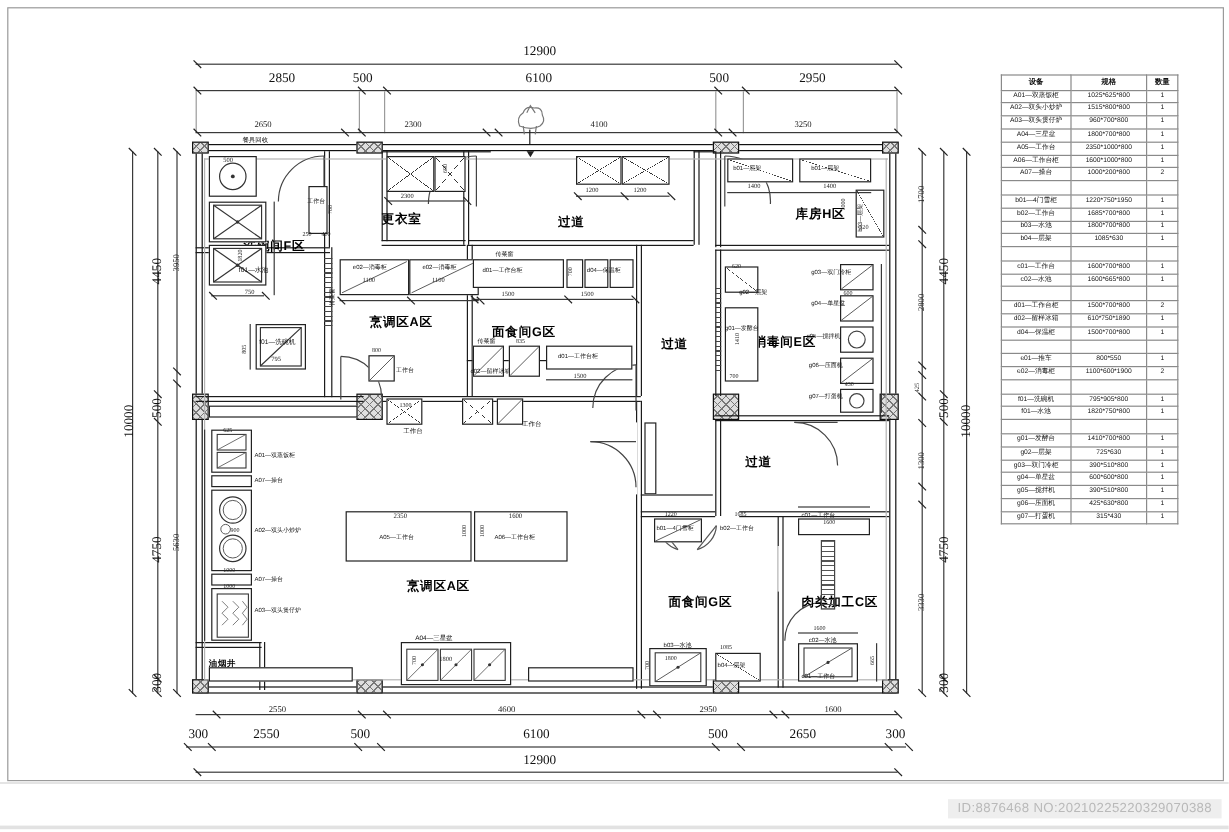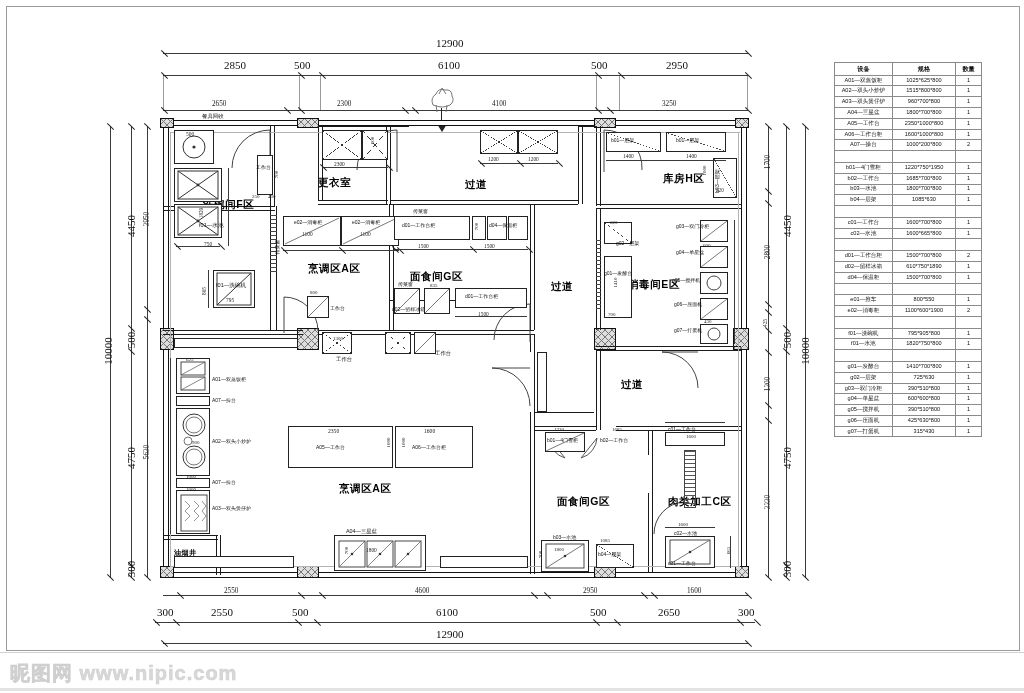--- a/index.html
+++ b/index.html
@@ -899,15 +899,15 @@
           <tr>
             <td class="c1">g07—打蛋机</td>
             <td class="c2">315*430</td>
             <td class="c3">1</td>
           </tr>
         </tbody>
     </table>
   </div>
 
   <div class="footer"></div>
-  <div class="wm">昵图网 www.nipic.com</div>
+  <div class="idtag">ID:8876468 NO:20210225220329070388</div>
   <div class="footrule"></div>
 </div>
 
 </body></html>

